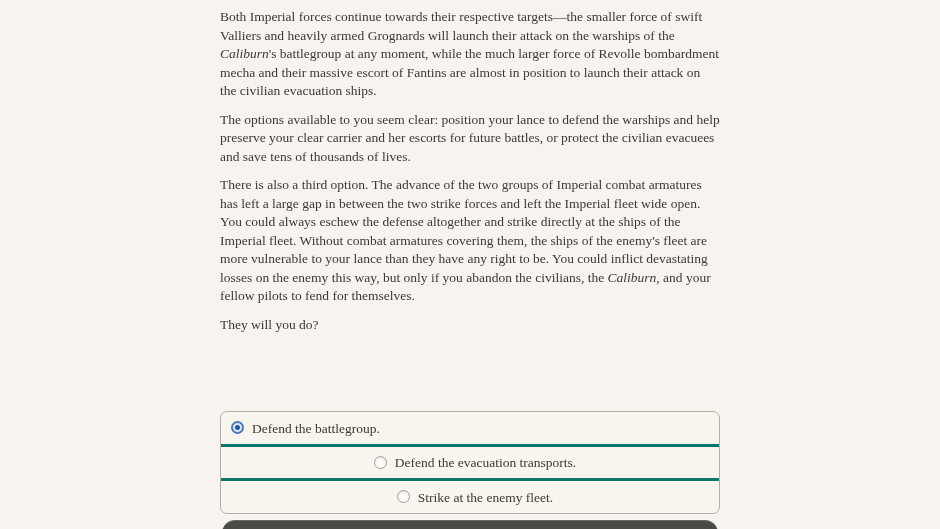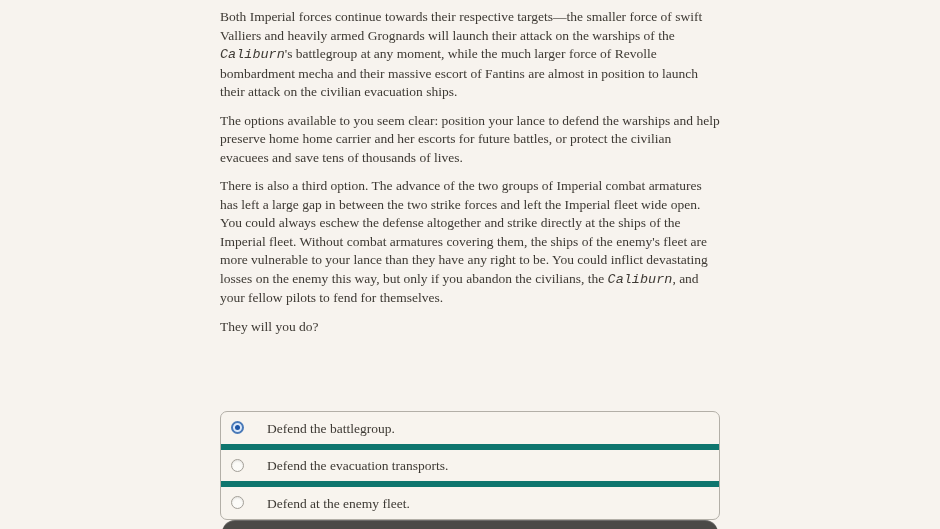--- a/index.html
+++ b/index.html
@@ -14,41 +14,40 @@
   .content {
     position: absolute;
     left: 220px;
     top: 8px;
     width: 500px;
     color: #3d3933;
     font-size: 13.5px;
     line-height: 18.5px;
   }
   .content p { margin: 0 0 10px 0; }
-  .content em { font-style: italic; font-family: Liberation Mono, monospace; }
+  .content em { font-style: italic; }
   .prompt { margin-top: 14px; }
   .choices-box {
     position: absolute;
     left: 220px;
     top: 411px;
     width: 500px;
     box-sizing: border-box;
     background: #f8f4ee;
     border: 1px solid #b3afa7;
     border-radius: 7px;
     overflow: hidden;
   }
   .choice-row {
     display: flex;
     align-items: center;
     height: 31.6px;
     cursor: pointer;
-    gap: 15px;
   }
-  .choice-row.bordered { border-top: 6px solid #0f766e; }
+  .choice-row.bordered { border-top: 3px solid #0f766e; justify-content: center; }
   .radio {
     width: 13px;
     height: 13px;
     box-sizing: border-box;
     border-radius: 50%;
     margin: 0 8px 0 10px;
     position: relative;
     flex: none;
   }
   .radio.unselected {
@@ -90,37 +89,37 @@
     cursor: pointer;
   }
 </style>
 </head>
 <body>
 
 <div class="page">
   <div class="content">
     <div id="story">
         <p>Both Imperial forces continue towards their respective targets—the smaller force of swift Valliers and heavily armed Grognards will launch their attack on the warships of the <em>Caliburn</em>'s battlegroup at any moment, while the much larger force of Revolle bombardment mecha and their massive escort of Fantins are almost in position to launch their attack on the civilian evacuation ships.</p>
-        <p>The options available to you seem clear: position your lance to defend the warships and help preserve home home carrier and her escorts for future battles, or protect the civilian evacuees and save tens of thousands of lives.</p>
+        <p>The options available to you seem clear: position your lance to defend the warships and help preserve your clear carrier and her escorts for future battles, or protect the civilian evacuees and save tens of thousands of lives.</p>
         <p>There is also a third option. The advance of the two groups of Imperial combat armatures has left a large gap in between the two strike forces and left the Imperial fleet wide open. You could always eschew the defense altogether and strike directly at the ships of the Imperial fleet. Without combat armatures covering them, the ships of the enemy's fleet are more vulnerable to your lance than they have any right to be. You could inflict devastating losses on the enemy this way, but only if you abandon the civilians, the <em>Caliburn</em>, and your fellow pilots to fend for themselves.</p>
       </div>
     <p class="prompt">They will you do?</p>
   </div>
 
   <div class="choices-box" id="choices">
       <div class="choice-row">
     <span class="radio selected">
           <span class="dot"></span>
         </span>
     <span class="choice-label">Defend the battlegroup.</span>
   </div>
       <div class="choice-row bordered">
     <span class="radio unselected"></span>
     <span class="choice-label">Defend the evacuation transports.</span>
   </div>
       <div class="choice-row bordered">
     <span class="radio unselected"></span>
-    <span class="choice-label">Defend at the enemy fleet.</span>
+    <span class="choice-label">Strike at the enemy fleet.</span>
   </div>
     </div>
 
   <div class="next-button"></div>
 </div>
 
 </body></html>

